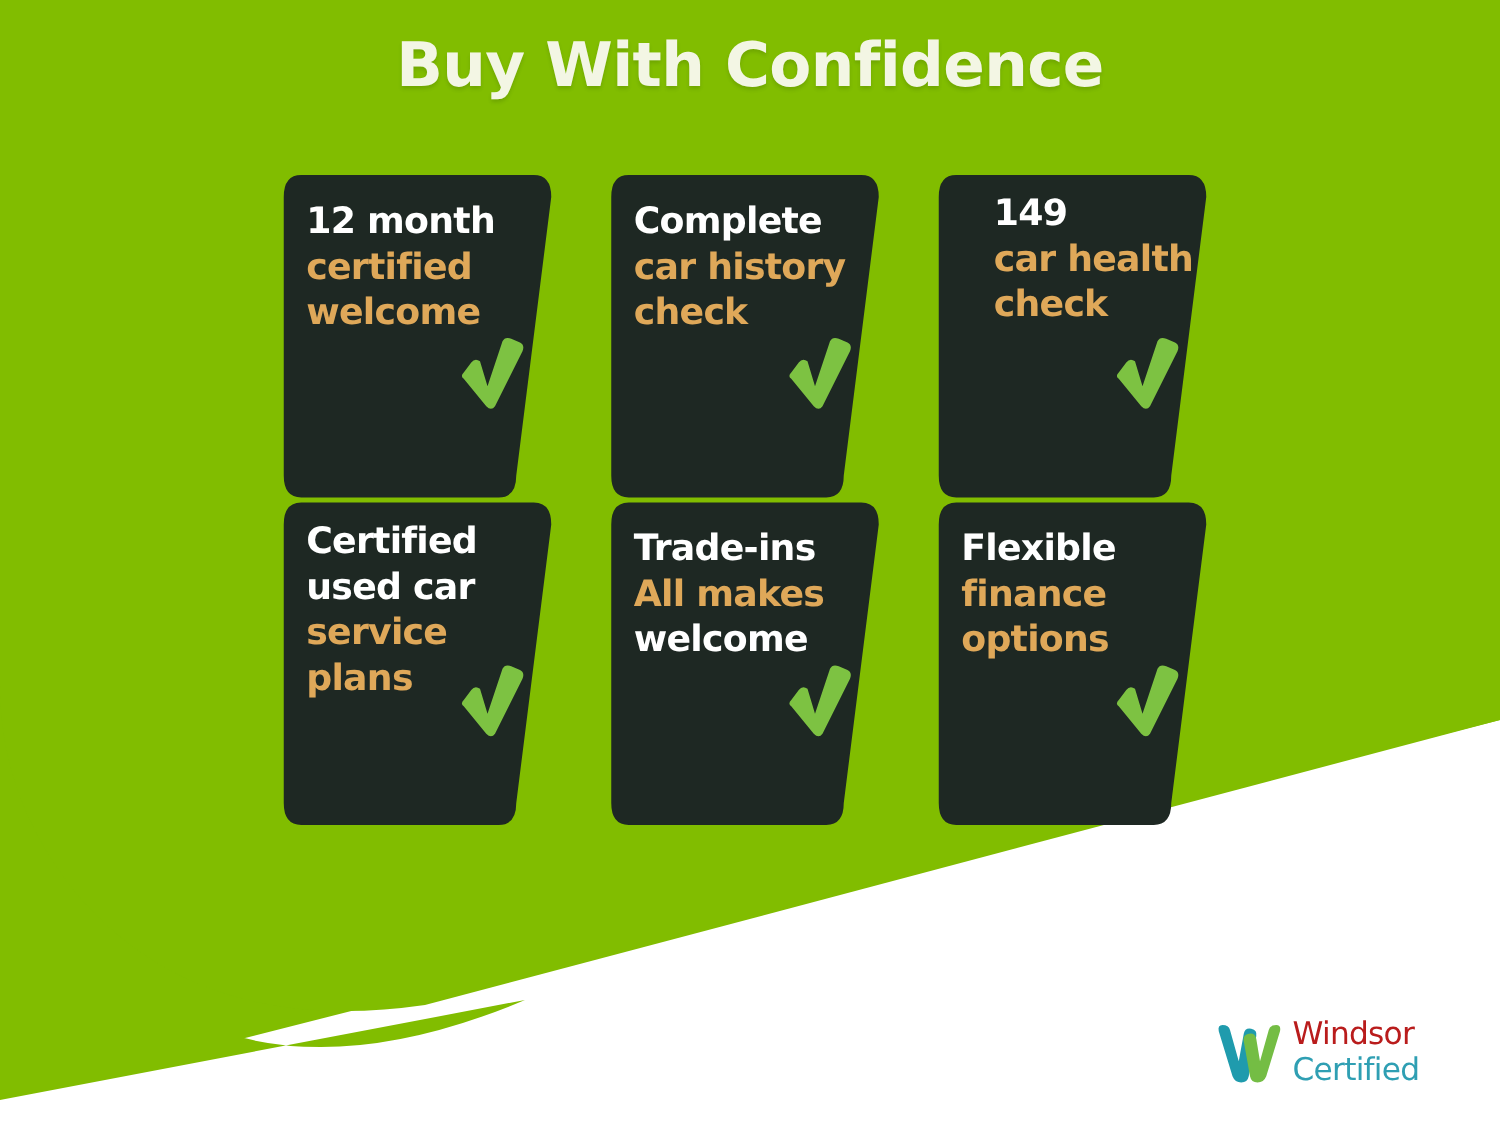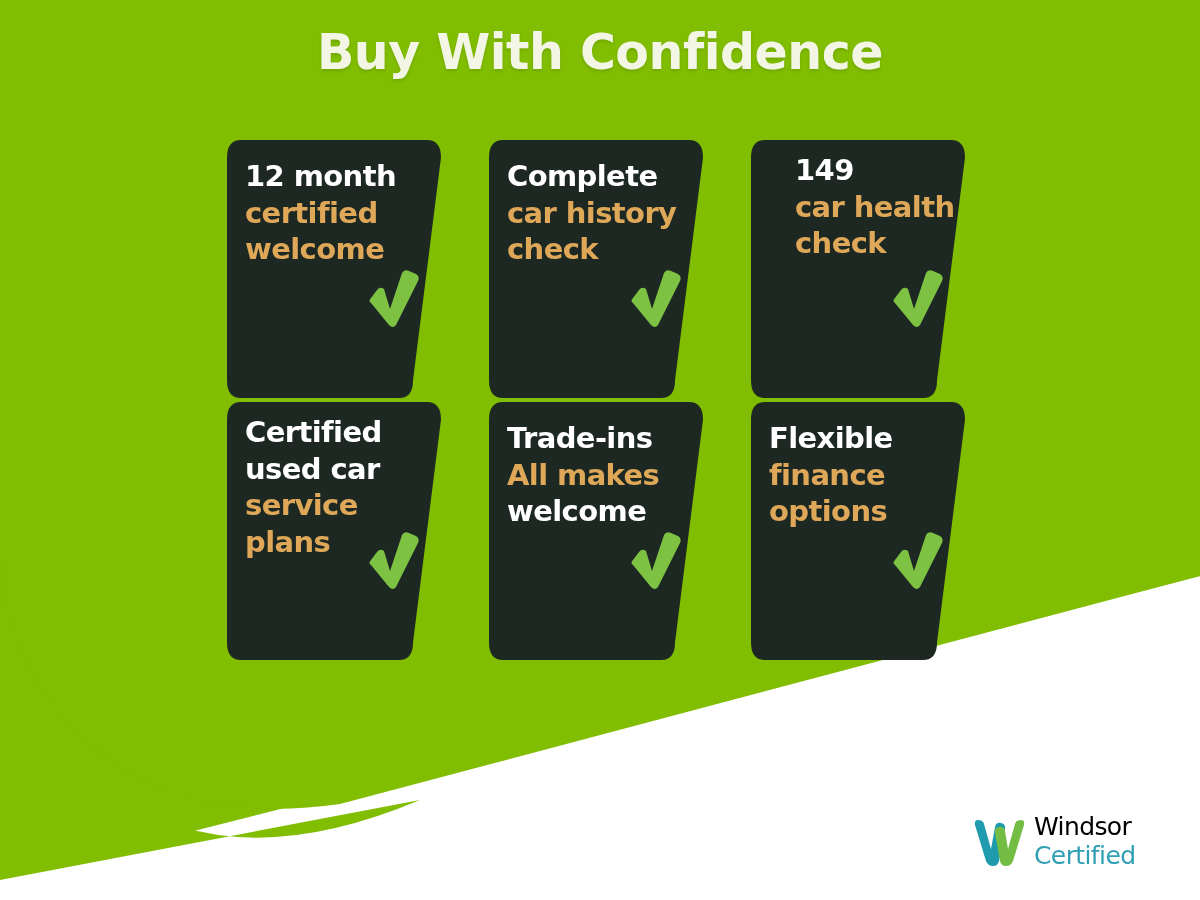--- a/index.html
+++ b/index.html
@@ -118,21 +118,21 @@
     font-family: "DejaVu Sans", sans-serif;
   }
   .logo-word {
     display: block;
     font-size: 25px;
     line-height: 29px;
     font-weight: normal;
     letter-spacing: -0.6px;
     white-space: nowrap;
   }
-  #logo-windsor { color: #000000; }
+  #logo-windsor { color: #b91c1c; }
   #logo-certified { color: #2f9fb3; }
 </style>
 </head>
 <body>
 
 <div id="stage">
 
   <svg id="green-shape" viewBox="0 0 1200 900" preserveAspectRatio="none" aria-hidden="true">
     <path d="M0,0 L1200,0 L1200,576 L0,880 Q0,880 0,880 L0,560 Q6,700 110,790 Q230,880 420,800 L0,880 Z" fill="#81bd00"></path>
     <path d="M0,0 L1200,0 L1200,576 L340,804 Q160,830 62,716 Q0,640 0,548 Z" fill="#81bd00"></path>

